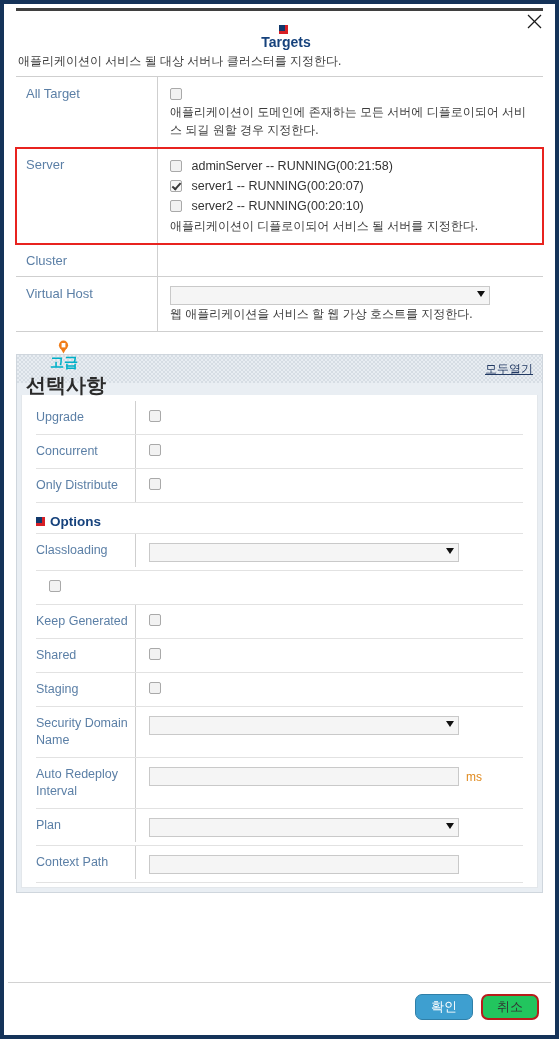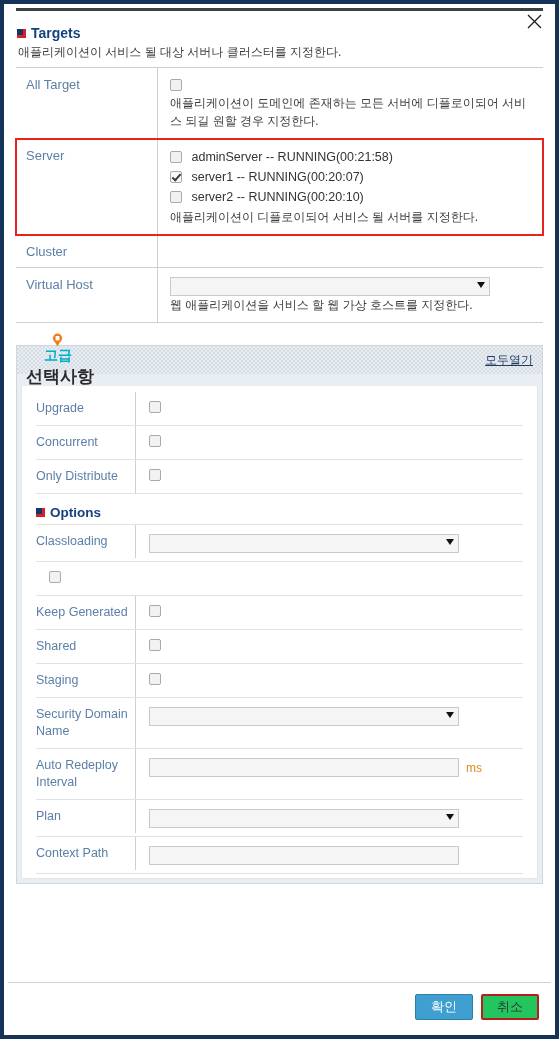--- a/index.html
+++ b/index.html
@@ -44,20 +44,21 @@
   .title-text{
     font-size:21px;color:#16427c;font-weight:400;letter-spacing:.2px;
   }
   .title-rule{
     height:3px;background:#3f3f3f;margin:4px 12px 0 12px;
   }
 
   .section-head{
     display:flex;align-items:center;
     margin:14px 0 3px 13px;
+    flex-direction:column;
   }
   .sq-icon{
     width:9px;height:9px;position:relative;margin-right:5px;background:#d71f26;
   }
   .sq-icon:before{
     content:"";position:absolute;left:0;top:0;width:6px;height:6px;background:#11386b;
   }
   .section-title{
     font-size:14px;font-weight:bold;color:#16427c;
   }
@@ -151,21 +152,21 @@
       linear-gradient(45deg,#d6dde4 25%,transparent 25%,transparent 75%,#d6dde4 75%),
       linear-gradient(45deg,#d6dde4 25%,transparent 25%,transparent 75%,#d6dde4 75%);
     background-size:4px 4px;
     background-position:0 0,2px 2px;
   }
   .adv-head-left{display:flex;align-items:center;flex-direction:column;}
   .bulb{
     width:13px;height:14px;margin-right:5px;position:relative;
   }
   .adv-go{color:#00b0c8;font-weight:bold;font-size:14px;margin-right:4px;}
-  .adv-sel{color:#2b2b2b;font-weight:bold;font-size:17px;}
+  .adv-sel{color:#2b2b2b;font-weight:bold;font-size:20px;}
   .adv-expand{
     color:#223a63;font-size:12px;text-decoration:underline;cursor:pointer;
   }
   .adv-body{
     background:#ffffff;
     margin:12px 4px 4px 4px;
     padding:6px 0 4px 0;
     border:1px solid #e3e7eb;
     border-top:none;
   }
@@ -210,21 +211,21 @@
     height:48px;
     border-top:1px solid #d2d2d2;
     display:flex;align-items:center;justify-content:flex-end;
     padding-right:12px;
     background:#fff;
   }
   .btn{
     font-family:inherit;font-size:13px;
     height:26px;min-width:58px;
     margin-left:8px;
-    border-radius:2px;cursor:pointer;
+    border-radius:7px;cursor:pointer;
   }
   .btn-ok{
     background:#3e9fd0;
     border:1px solid #2f7fa8;
     color:#ffffff;
   }
   .btn-cancel{
     background:#22c55e;
     border:2px solid #b91c1c;
     color:#333;

